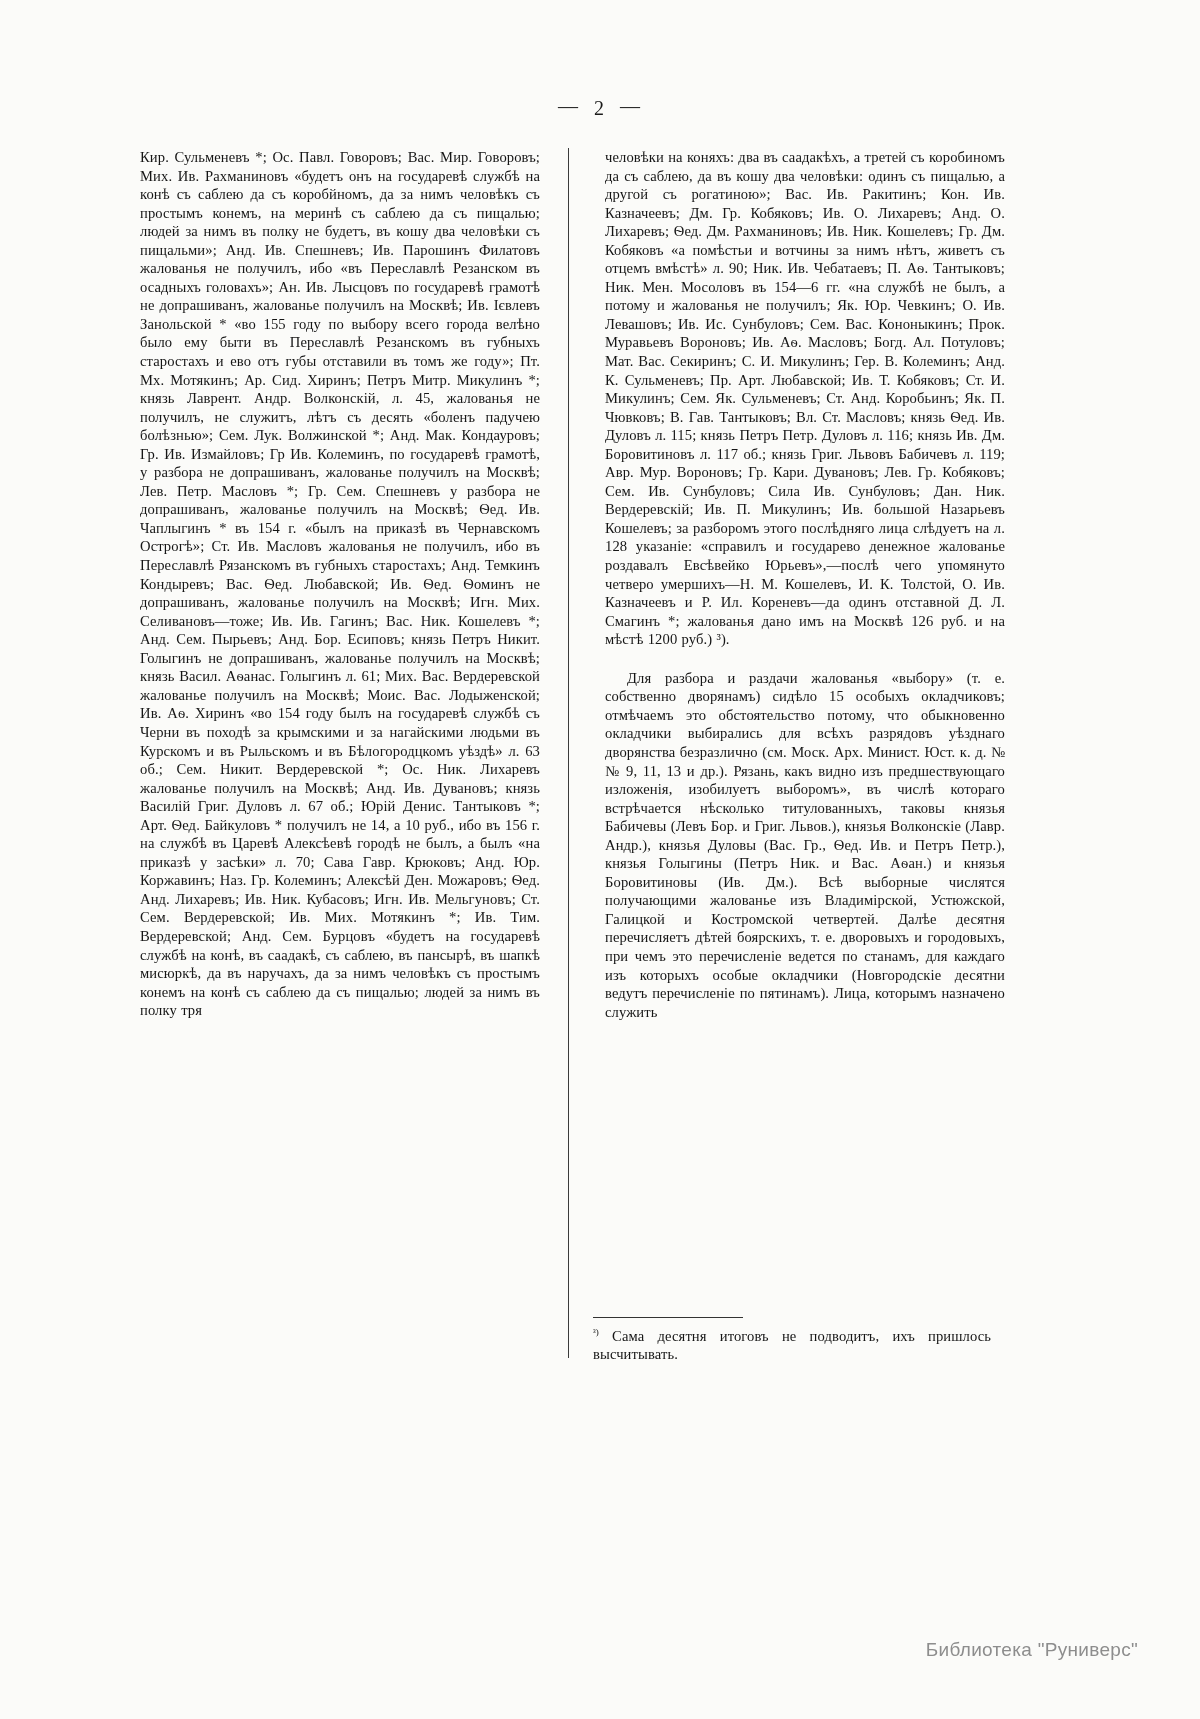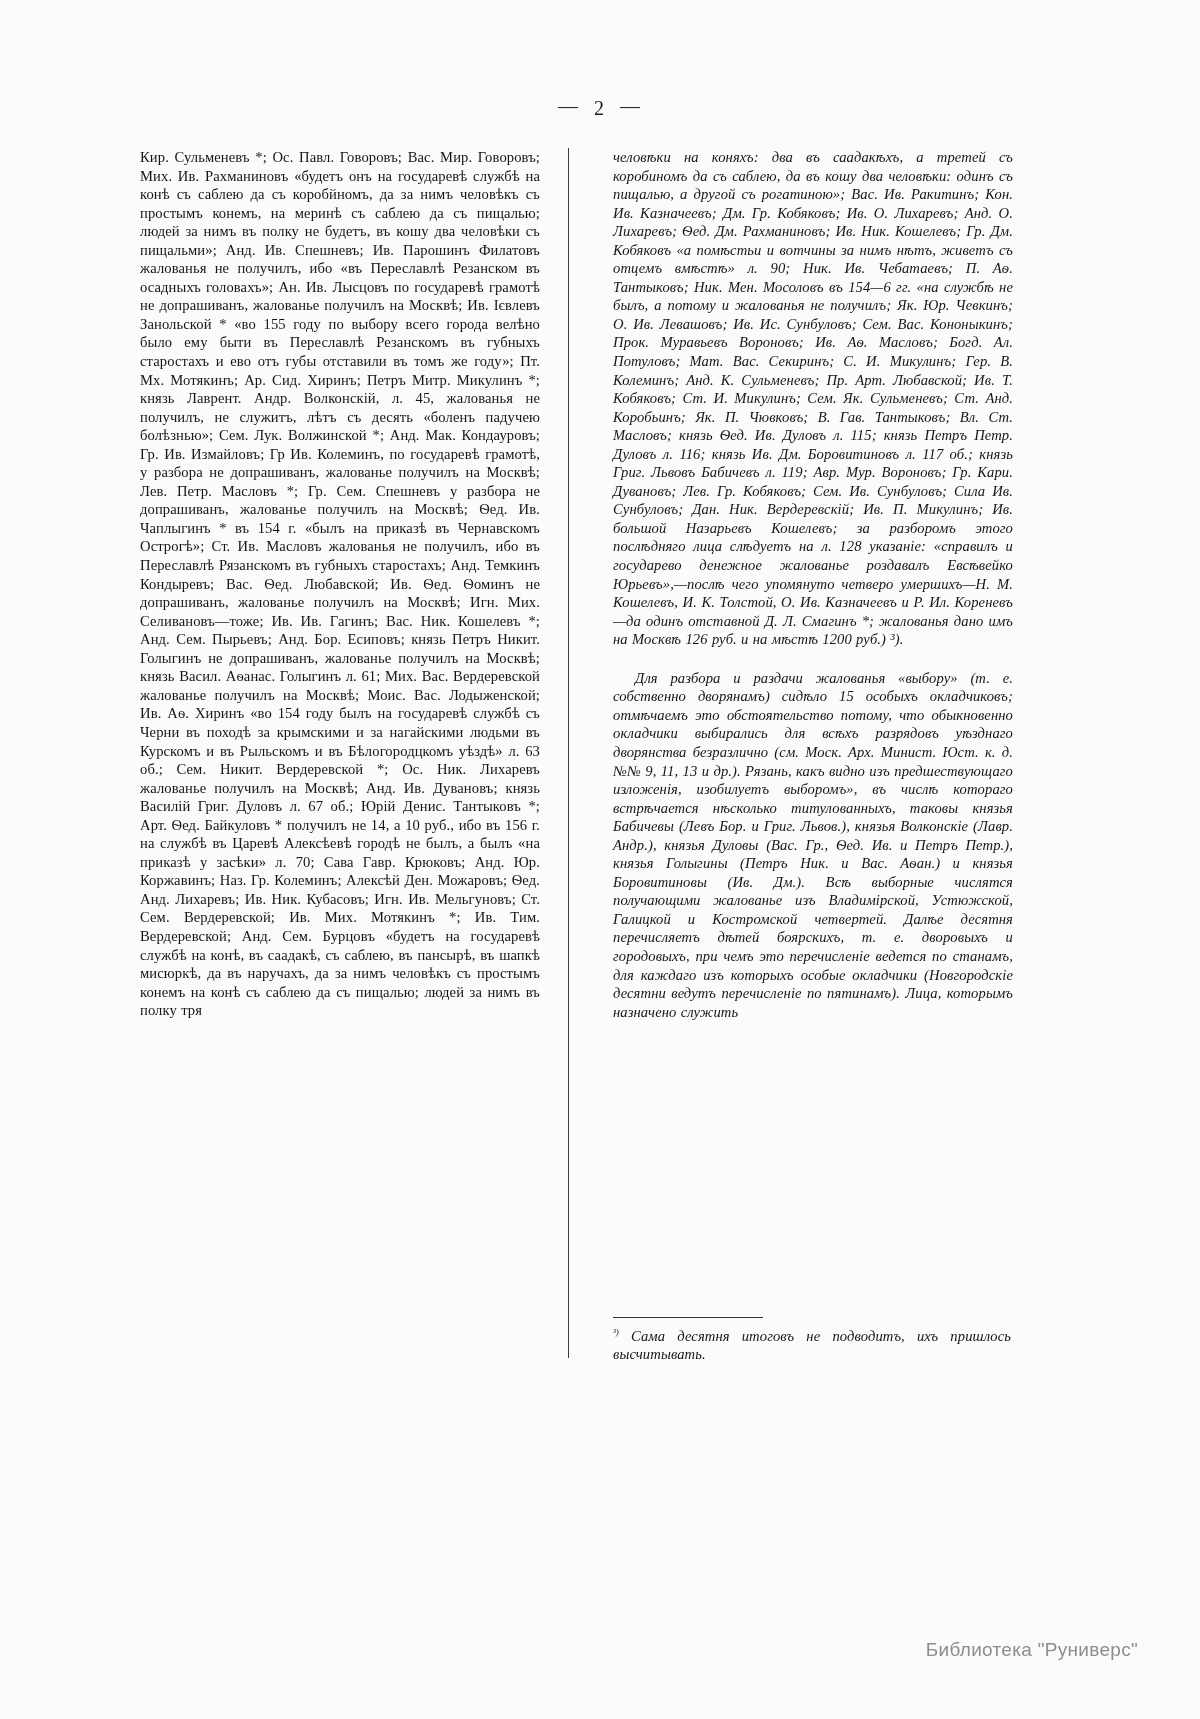--- a/index.html
+++ b/index.html
@@ -37,44 +37,44 @@
     padding: 0 14px;
     vertical-align: 2px;
   }
   .columns {
     position: absolute;
     top: 148px;
     left: 140px;
     width: 925px;
     height: 1210px;
     display: flex;
-    gap: 16px;
+    gap: 8px;
   }
   .col {
     width: 400px;
     position: relative;
   }
   .col-left { padding-right: 28px; border-right: 1px solid #3b3b3b; }
-  .col-right { padding-left: 28px; font-style: italic; }
+  .col-right { padding-left: 28px; }
   .col p {
     margin: 0;
     text-align: justify;
     text-justify: inter-word;
     font-size: 14.6px;
     line-height: 18.55px;
     letter-spacing: 0.1px;
     word-spacing: 0.5px;
     color: #151515;
     -webkit-font-smoothing: none;
   }
   .col p + p { margin-top: 20px; }
   .col p.indent { text-indent: 22px; }
   .footnote-wrap {
     position: absolute;
-    left: 28px;
+    left: 16px;
     bottom: -6px;
     width: 398px;
   }
   .footnote-rule {
     width: 150px;
     height: 1px;
     background: #333;
     margin-bottom: 5px;
   }
   .footnote {

